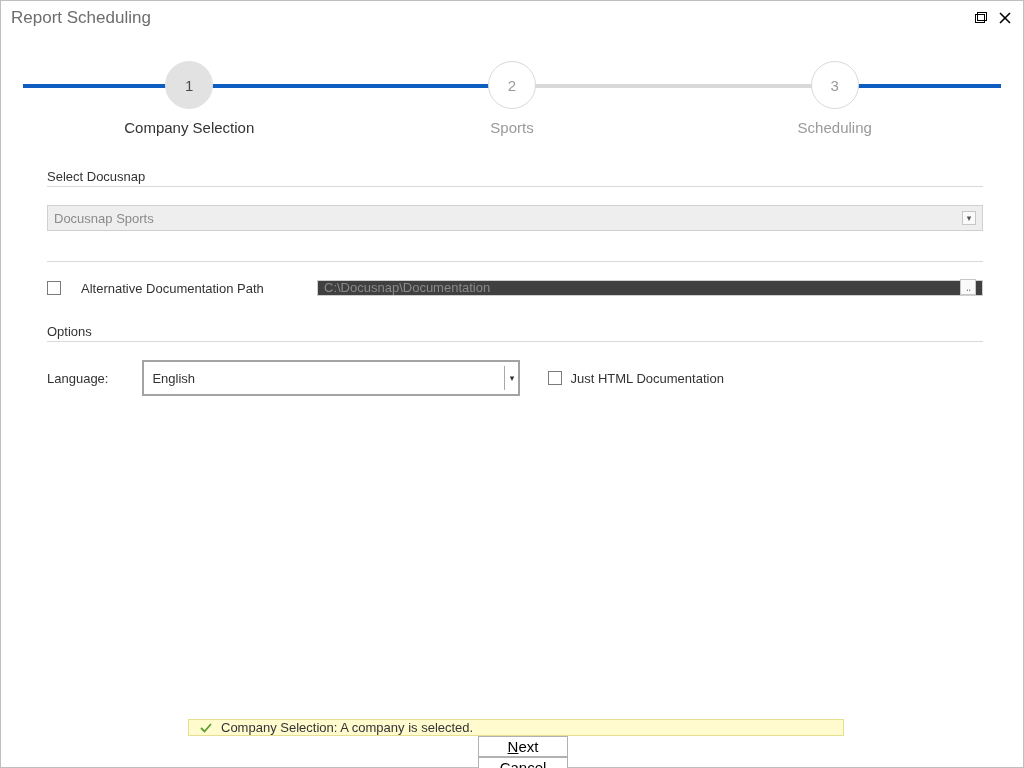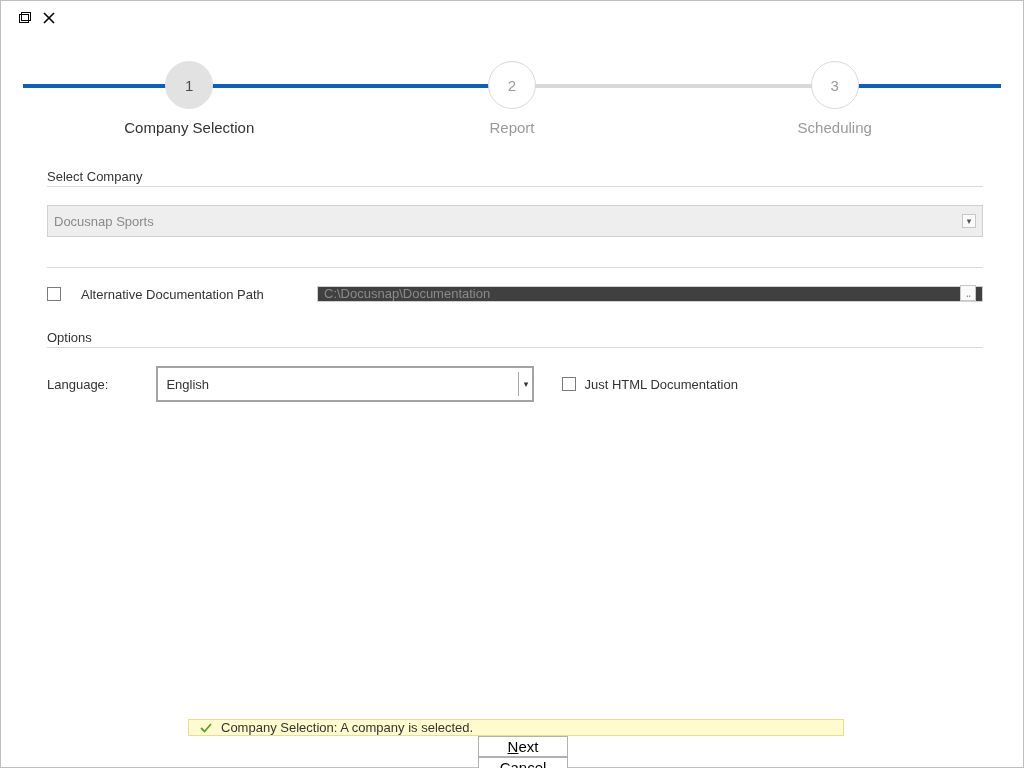--- a/index.html
+++ b/index.html
@@ -91,21 +91,21 @@
   .section-rule {
     border: none;
     border-top: 1px solid #d9d9d9;
     margin: 2px 0 18px 0;
   }
   .company-select {
     display: flex;
     align-items: center;
     background: #eeeeee;
     border: 1px solid #d0d0d0;
-    height: 32px;
+    height: 26px;
     width: 100%;
     color: #8a8a8a;
     padding: 0 6px;
   }
   .company-select .val { flex: 1; }
   .company-select .dd {
     width: 14px; height: 14px;
     background: #fafafa;
     border: 1px solid #c7c7c7;
     display: inline-flex; align-items:center; justify-content:center;
@@ -146,21 +146,21 @@
     font-size: 12px;
     line-height: 1;
     color: #888;
     letter-spacing: -1px;
   }
   .opts-row {
     display: flex;
     align-items: center;
     gap: 28px;
   }
-  .lang-label { margin-right: 20px; color:#333; }
+  .lang-label { margin-right: 6px; color:#333; }
   .lang-select {
     display: inline-flex;
     align-items: center;
     border: 2px solid #a3a3a3;
     height: 36px;
     width: 378px;
     color: #333;
   }
   .lang-select .val { flex:1; padding: 0 8px; }
   .lang-select .dd {
@@ -201,20 +201,21 @@
     font-size: 15px;
     font-family: inherit;
   }
   .btn .ul { text-decoration: underline; }
 </style>
 </head>
 <body>
 
 <div class="window">
   <div class="titlebar">
+    <div class="title">Report Scheduling</div>
     <div class="winbtn">
       <svg width="12" height="12" viewBox="0 0 12 12">
           <rect x="0.5" y="2.5" width="9" height="8" fill="none" stroke="#000"></rect>
           <rect x="2.5" y="0.5" width="9" height="8" fill="none" stroke="#000"></rect>
         </svg>
     </div>
     <div class="winbtn">
       <svg width="12" height="12" viewBox="0 0 12 12">
           <line x1="1" y1="1" x2="11" y2="11" stroke="#000" stroke-width="1.6"></line>
           <line x1="11" y1="1" x2="1" y2="11" stroke="#000" stroke-width="1.6"></line>
@@ -234,27 +235,27 @@
         </div>
       <div class="node" style="left:50%;">
           <span>2</span>
         </div>
       <div class="node" style="left:83%;">
           <span>3</span>
         </div>
     </div>
     <div class="step-labels">
       <div class="step-label active" style="left:17%;">Company Selection</div>
-      <div class="step-label" style="left:50%;">Report</div>
+      <div class="step-label" style="left:50%;">Sports</div>
       <div class="step-label" style="left:83%;">Scheduling</div>
     </div>
   </div>
 
   <div class="content">
-    <div class="section-label">Select Company</div>
+    <div class="section-label">Select Docusnap</div>
     <hr class="section-rule">
     <div class="company-select">
       <span class="val">Docusnap Sports</span>
       <span class="dd">▾</span>
     </div>
 
     <div style="height:28px"></div>
 
     <hr class="section-rule">
     <div class="docpath-row">

